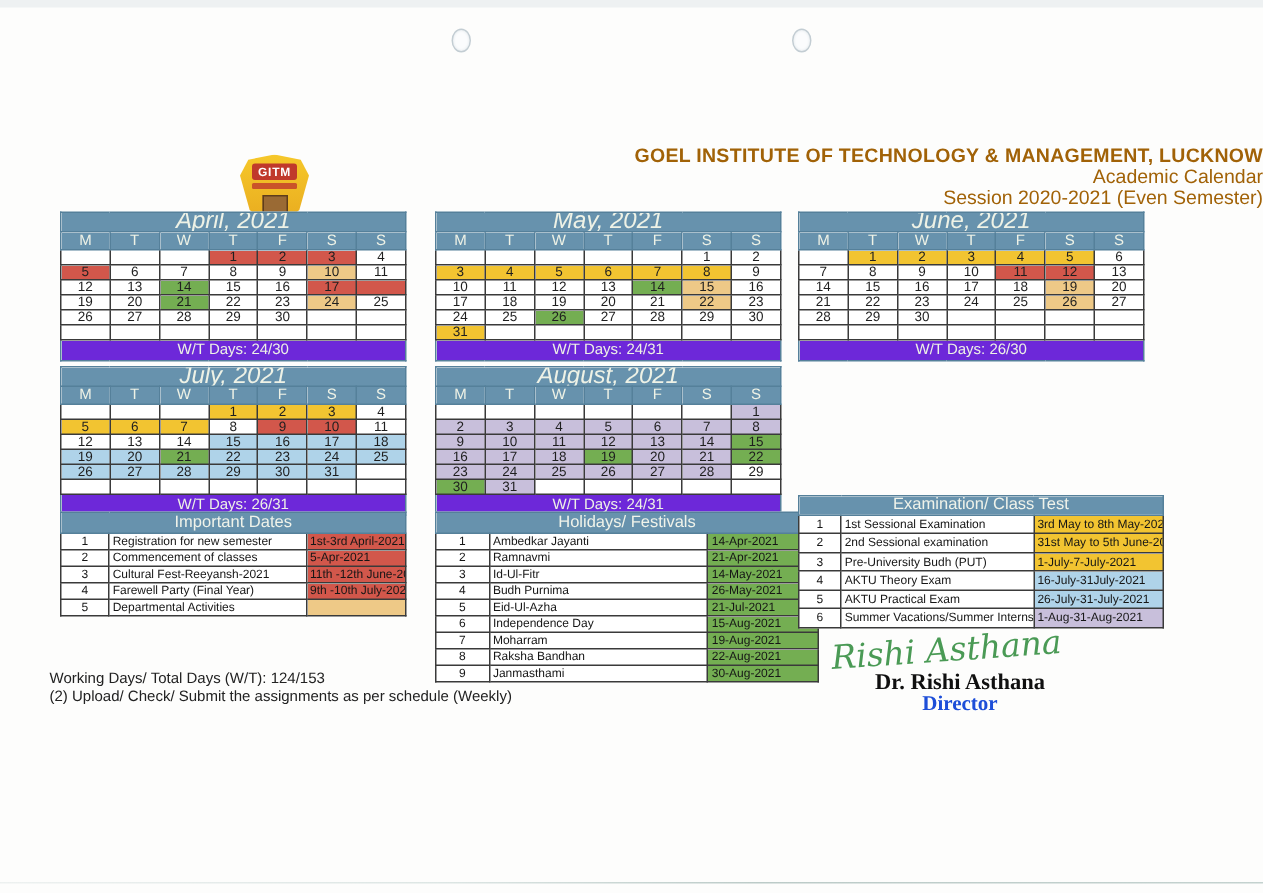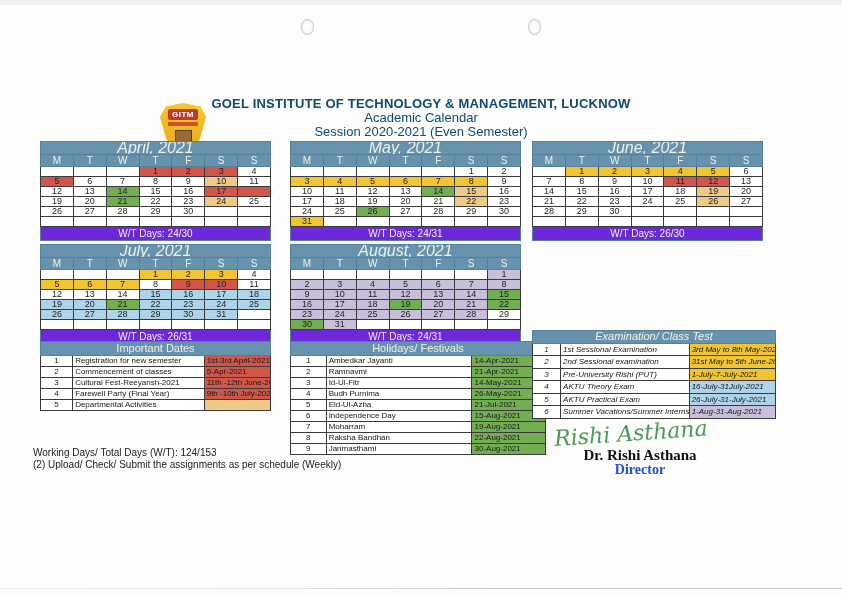--- a/index.html
+++ b/index.html
@@ -6,21 +6,21 @@
   body{
     width:842px;height:595px;position:relative;overflow:hidden;
     background:#fdfdfc;font-family:"Liberation Sans",sans-serif;
   }
   .topstrip{position:absolute;left:0;top:0;width:842px;height:5px;background:#eef1f2;}
   .hole{position:absolute;width:11px;height:14px;border-radius:50%;
     background:#fbfcfd;border:1px solid #c3cdd3;box-shadow:inset 0 0 2px #dde4e8;}
   #hole-1{left:301px;top:19px;} #hole-2{left:528px;top:19px;}
 
   
-  .titles{position:absolute;left:0;top:96px;width:842px;text-align:center;color:#0c4a6e;}
+  .titles{position:absolute;left:0;top:96px;width:842px;text-align:right;color:#a16207;}
   .t1{font-size:13px;font-weight:bold;letter-spacing:.2px;}
   .t2,.t3{font-size:13px;line-height:14px;}
   .logo{position:absolute;left:152px;top:95px;width:62px;height:53px;}
   .shield{width:46px;height:50px;margin:8px auto;position:relative;
     background:linear-gradient(#f6c82a,#e7a81e);
     clip-path:polygon(50% 0,88% 7%,100% 28%,86% 74%,50% 100%,14% 74%,0 28%,12% 7%);
     display:flex;flex-direction:column;align-items:center;}
   .gitm-band{background:#c0392b;color:#fff;font-size:8px;font-weight:bold;
     padding:1px 4px;margin-top:6px;border-radius:2px;letter-spacing:.5px;}
   .motto{width:30px;height:4px;background:#c0392b;margin-top:2px;border-radius:1px;opacity:.8;}
@@ -44,21 +44,21 @@
 
   
   table.dt{position:absolute;border-collapse:collapse;table-layout:fixed;background:#fff;border:1px solid #2e2e2e;}
   table.dt td{border:1px solid #3a3a3a;height:10px;line-height:10px;font-size:8px;
     padding:0 2px;color:#161616;overflow:hidden;white-space:nowrap;}
   table.dt tr.title td{background:#6792ad;color:#f0f3ea;font-size:11px;text-align:center;
     height:13px;line-height:13px;border-color:#55809a;}
   table.dt td.sno{text-align:center;}
   #dt-0{left:40px;top:341px;width:231px;}
   #dt-1{left:290px;top:341px;width:256px;}
-  #dt-2{left:532px;top:330px;width:244px;font-style:italic;}
+  #dt-2{left:532px;top:330px;width:244px;}
   #dt-2 td{height:11.5px;line-height:11.5px;}
 
   
   .footer{position:absolute;left:33px;top:447px;width:520px;font-size:10px;color:#222;line-height:11.5px;}
 
   
   .sig-hand{position:absolute;left:546px;top:412px;width:190px;height:40px;}
   .sig-name{position:absolute;left:540px;top:447px;width:200px;text-align:center;
     font-family:"Liberation Serif",serif;font-weight:bold;font-size:15px;color:#101010;}
   .sig-role{position:absolute;left:540px;top:462px;width:200px;text-align:center;
@@ -565,21 +565,21 @@
           <td class="desc">1st Sessional Examination</td>
           <td class="date bg-yellow">3rd May to 8th May-2021</td>
         </tr>
         <tr>
           <td class="sno">2</td>
           <td class="desc">2nd Sessional examination</td>
           <td class="date bg-yellow">31st May to 5th June-2021</td>
         </tr>
         <tr>
           <td class="sno">3</td>
-          <td class="desc">Pre-University Rishi (PUT)</td>
+          <td class="desc">Pre-University Budh (PUT)</td>
           <td class="date bg-yellow">1-July-7-July-2021</td>
         </tr>
         <tr>
           <td class="sno">4</td>
           <td class="desc">AKTU Theory Exam</td>
           <td class="date bg-lightblue">16-July-31July-2021</td>
         </tr>
         <tr>
           <td class="sno">5</td>
           <td class="desc">AKTU Practical Exam</td>

